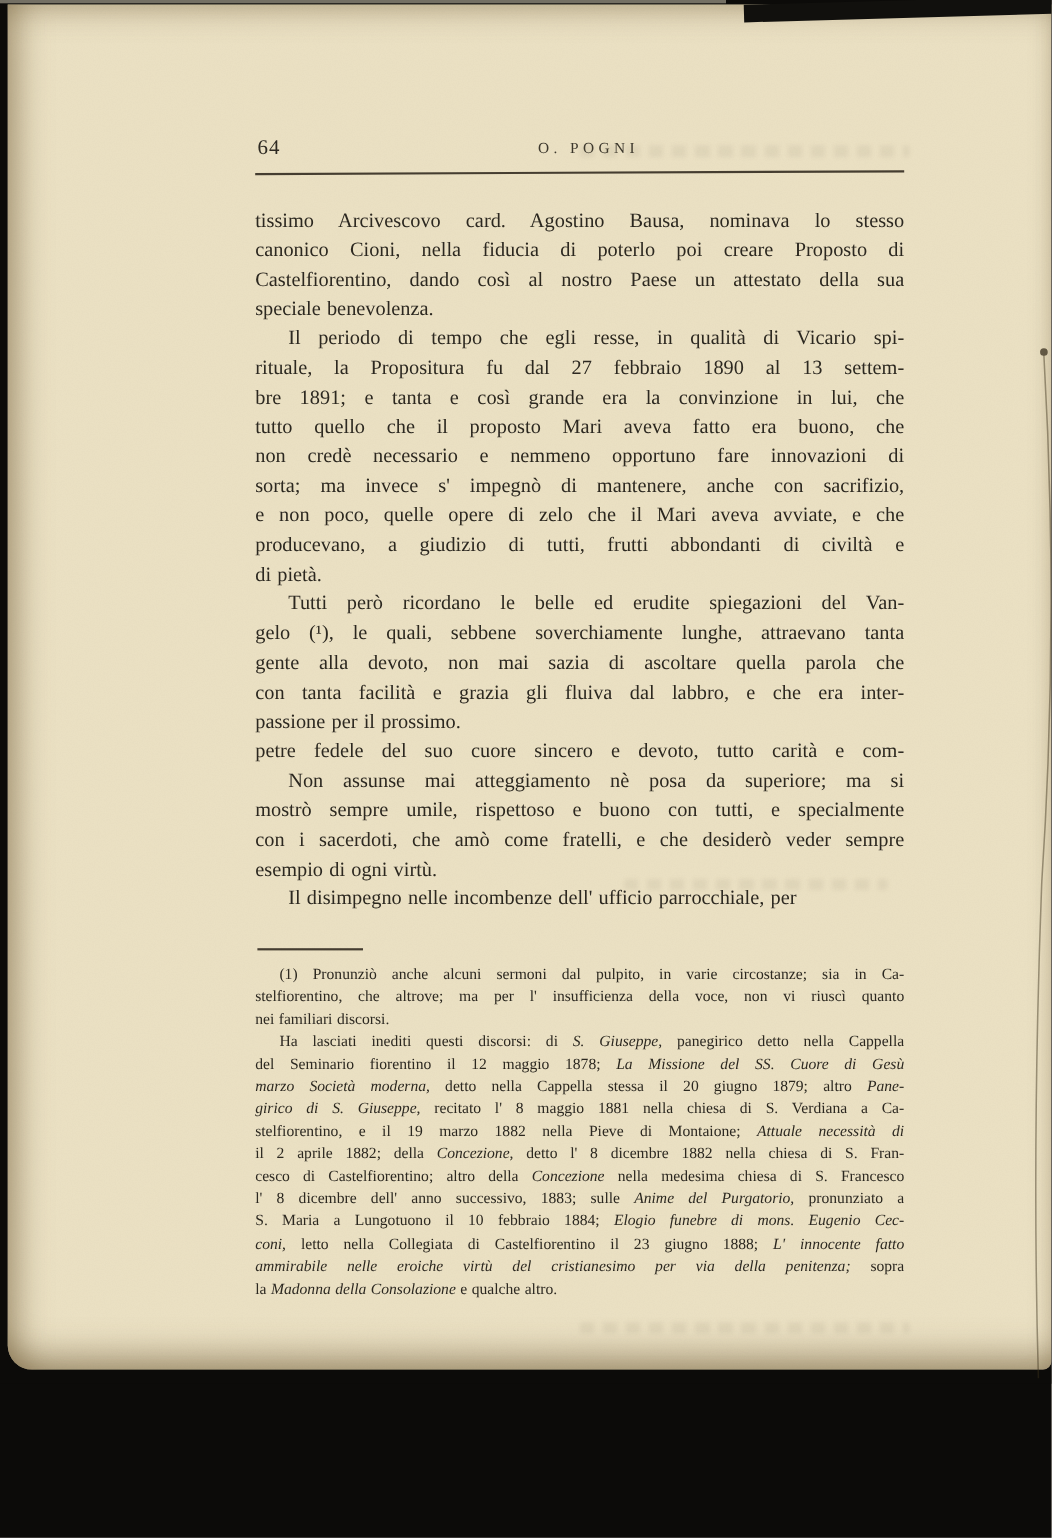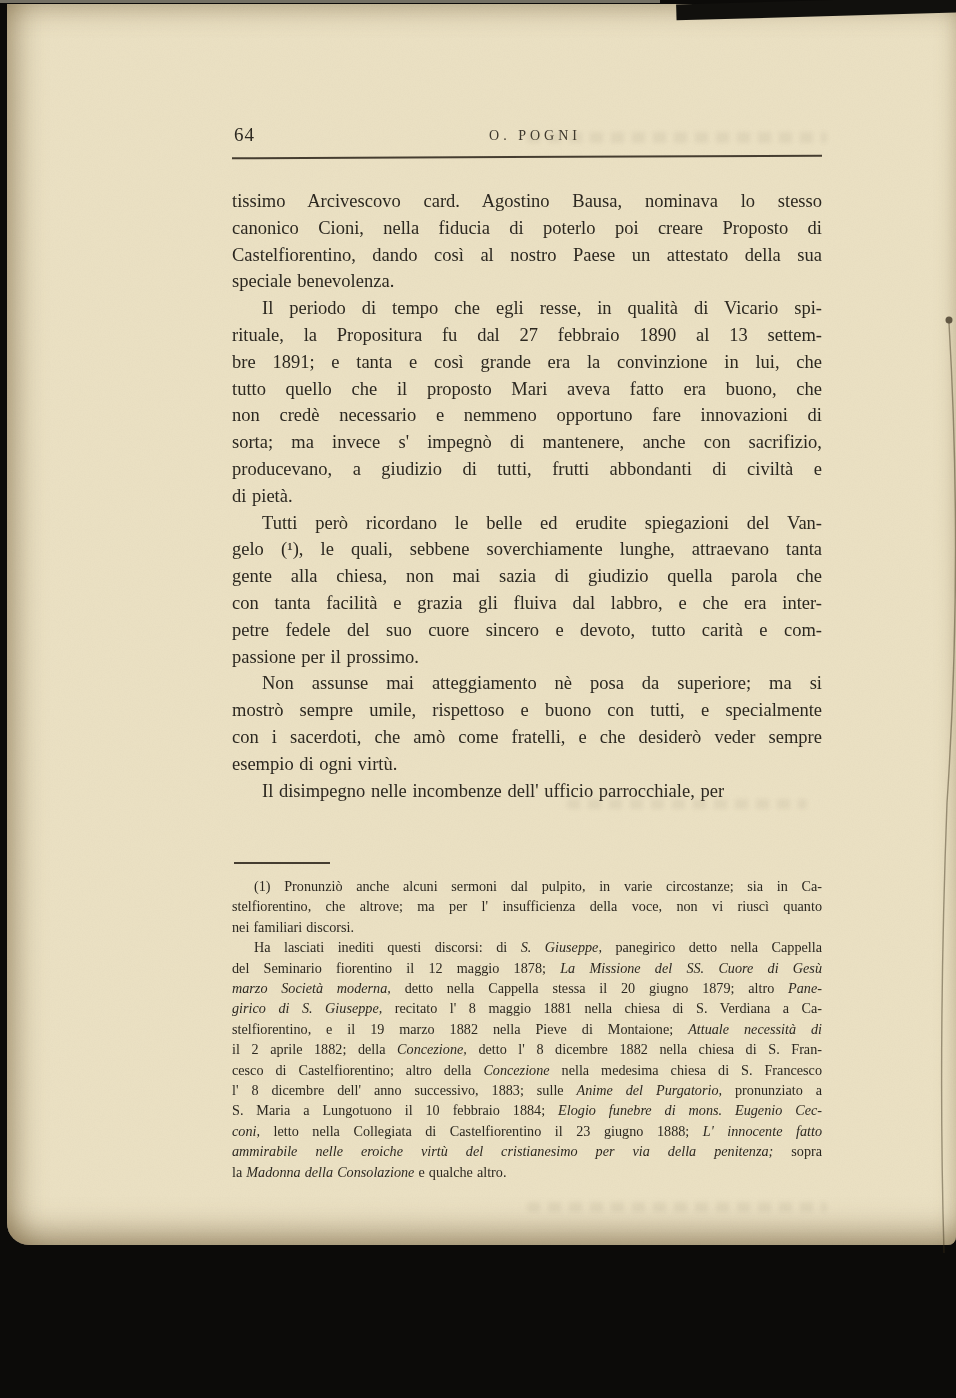--- a/index.html
+++ b/index.html
@@ -57,30 +57,31 @@
             <div class="line just"><span>Castelfiorentino, dando così al nostro Paese un attestato della sua</span></div>
             <div class="line"><span>speciale benevolenza.</span></div>
           </div>
           <div>
             <div class="line just ind"><span>Il periodo di tempo che egli resse, in qualità di Vicario spi-</span></div>
             <div class="line just"><span>rituale, la Propositura fu dal 27 febbraio 1890 al 13 settem-</span></div>
             <div class="line just"><span>bre 1891; e tanta e così grande era la convinzione in lui, che</span></div>
             <div class="line just"><span>tutto quello che il proposto Mari aveva fatto era buono, che</span></div>
             <div class="line just"><span>non credè necessario e nemmeno opportuno fare innovazioni di</span></div>
             <div class="line just"><span>sorta; ma invece s' impegnò di mantenere, anche con sacrifizio,</span></div>
+            <div class="line just"><span>e non poco, quelle opere di zelo che il Mari aveva avviate, e che</span></div>
             <div class="line just"><span>producevano, a giudizio di tutti, frutti abbondanti di civiltà e</span></div>
             <div class="line"><span>di pietà.</span></div>
           </div>
           <div>
             <div class="line just ind"><span>Tutti però ricordano le belle ed erudite spiegazioni del Van-</span></div>
             <div class="line just"><span>gelo (¹), le quali, sebbene soverchiamente lunghe, attraevano tanta</span></div>
-            <div class="line just"><span>gente alla chiesa, non mai sazia di giudizio quella parola che</span></div>
+            <div class="line just"><span>gente alla devoto, non mai sazia di ascoltare quella parola che</span></div>
             <div class="line just"><span>con tanta facilità e grazia gli fluiva dal labbro, e che era inter-</span></div>
+            <div class="line"><span>passione per il prossimo.</span></div>
             <div class="line just"><span>petre fedele del suo cuore sincero e devoto, tutto carità e com-</span></div>
-            <div class="line"><span>passione per il prossimo.</span></div>
           </div>
           <div>
             <div class="line just ind"><span>Non assunse mai atteggiamento nè posa da superiore; ma si</span></div>
             <div class="line just"><span>mostrò sempre umile, rispettoso e buono con tutti, e specialmente</span></div>
             <div class="line just"><span>con i sacerdoti, che amò come fratelli, e che desiderò veder sempre</span></div>
             <div class="line"><span>esempio di ogni virtù.</span></div>
           </div>
           <div>
             <div class="line ind"><span>Il disimpegno nelle incombenze dell' ufficio parrocchiale, per</span></div>
           </div>

